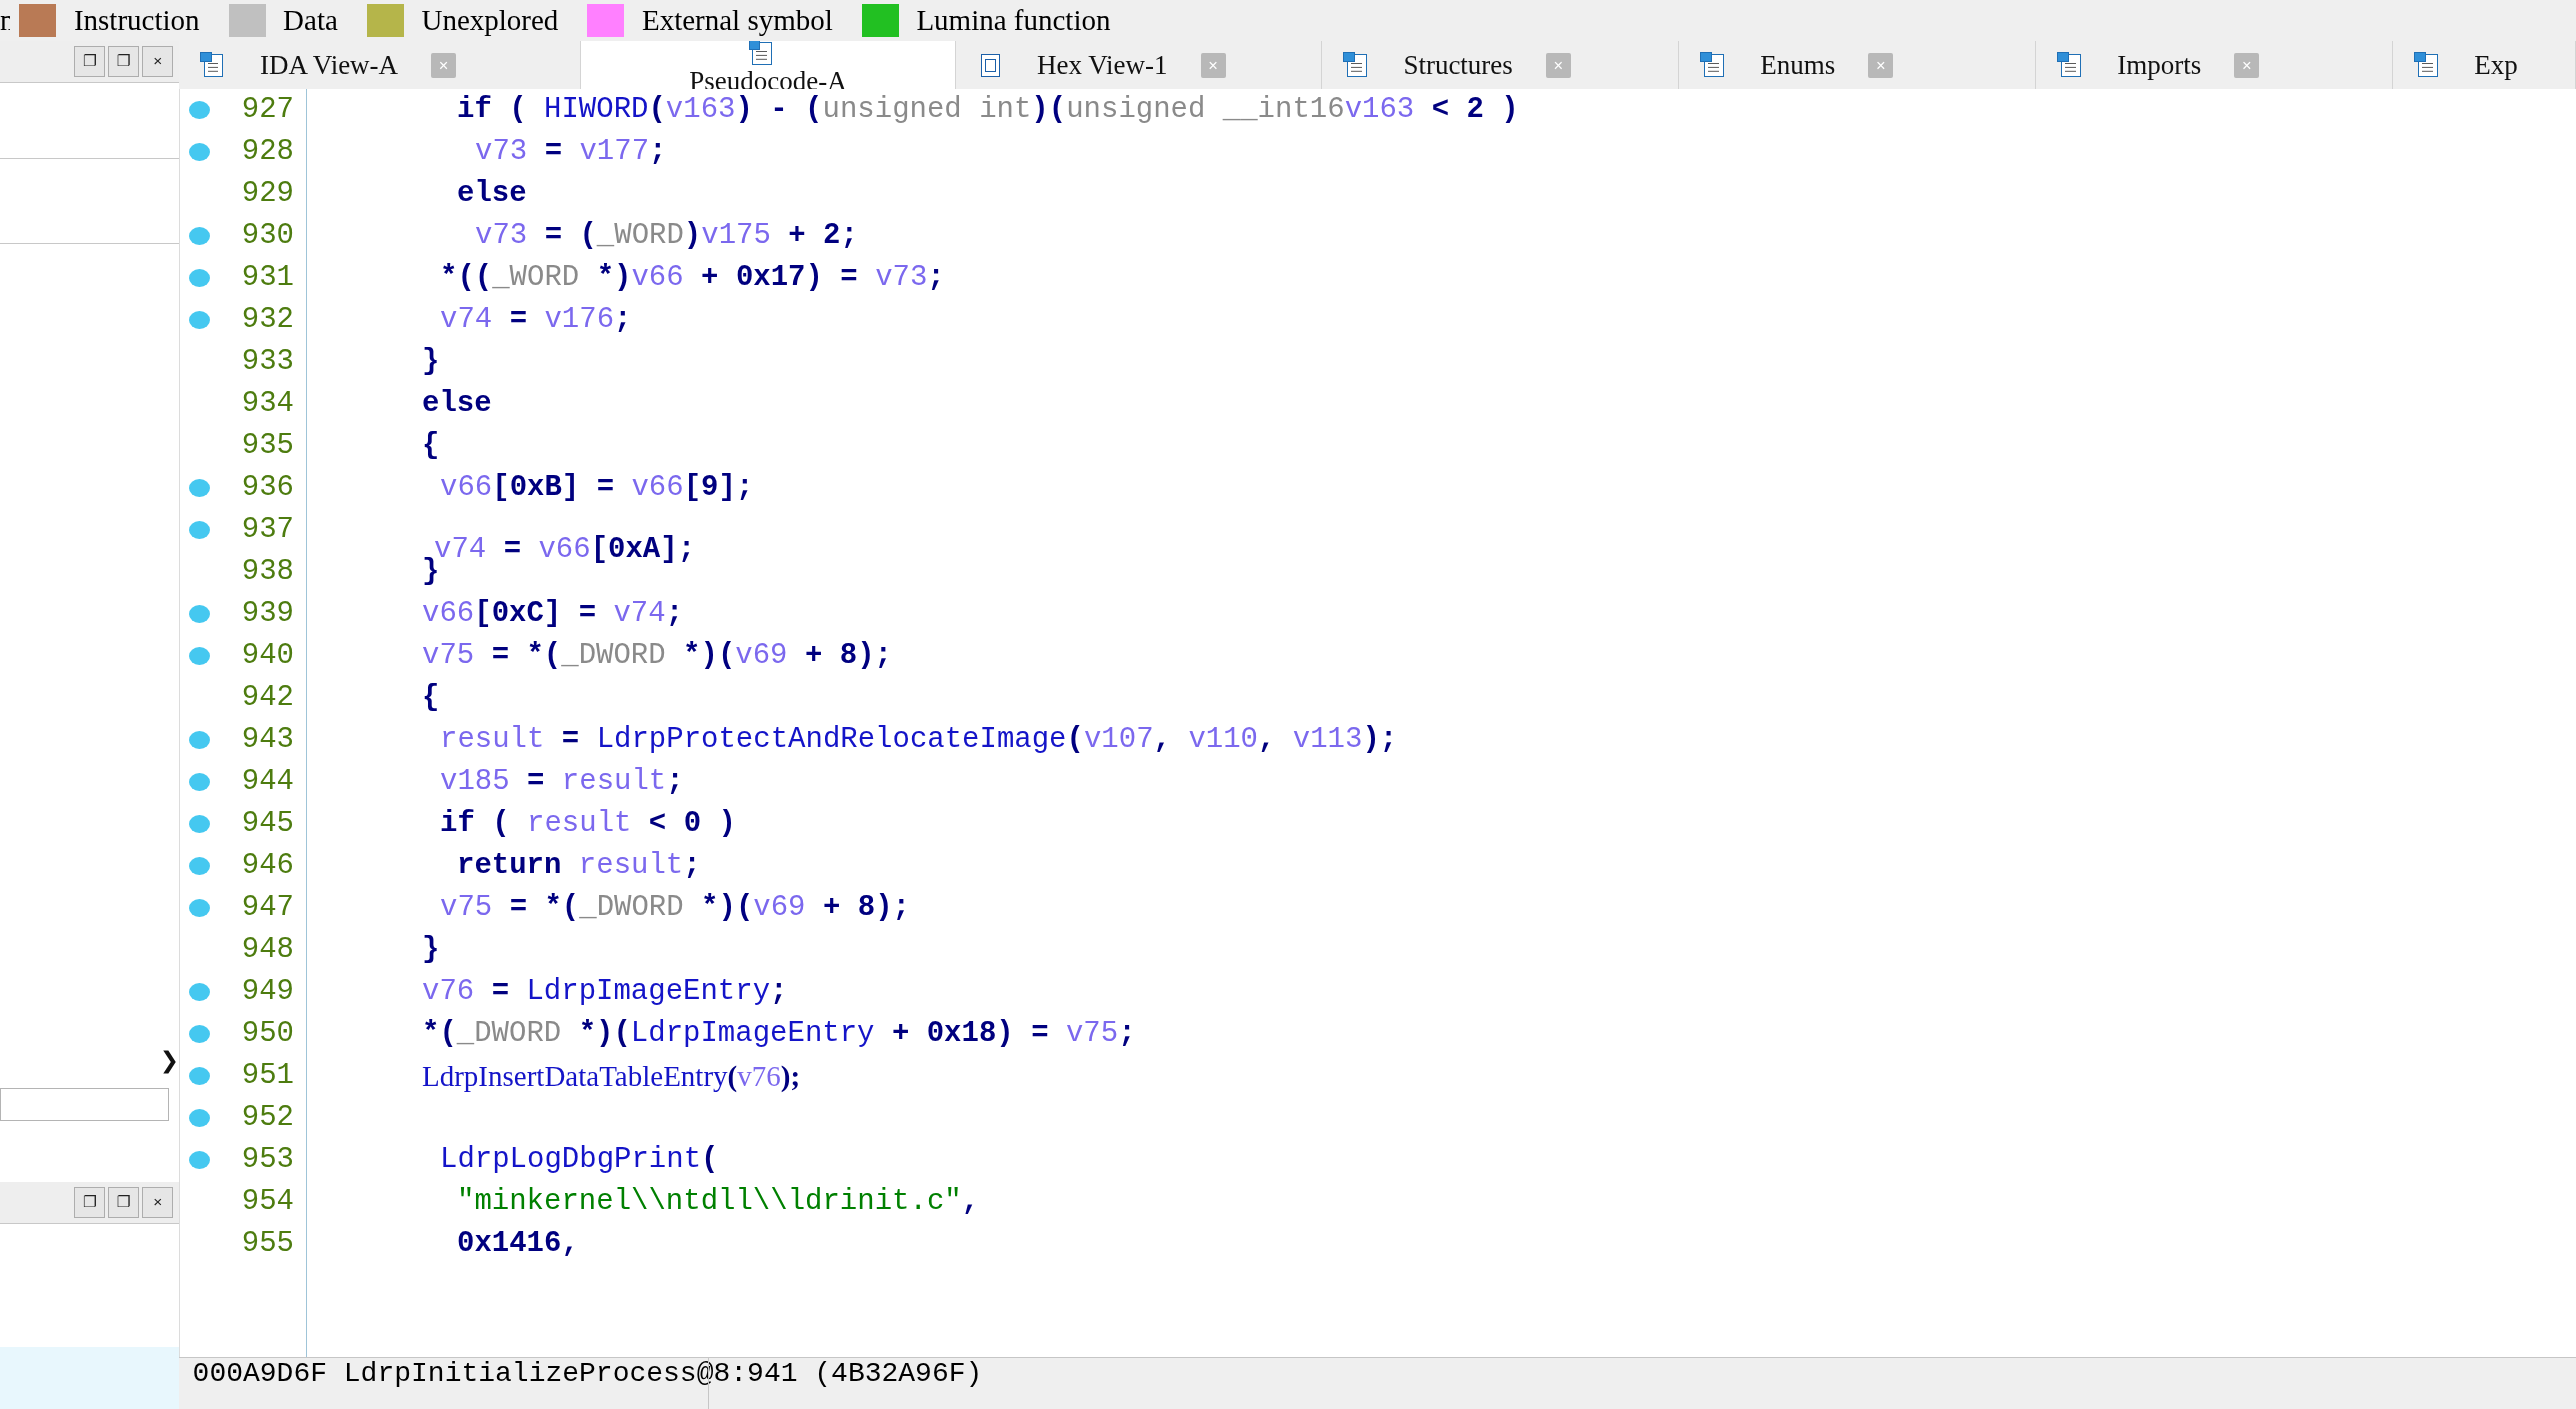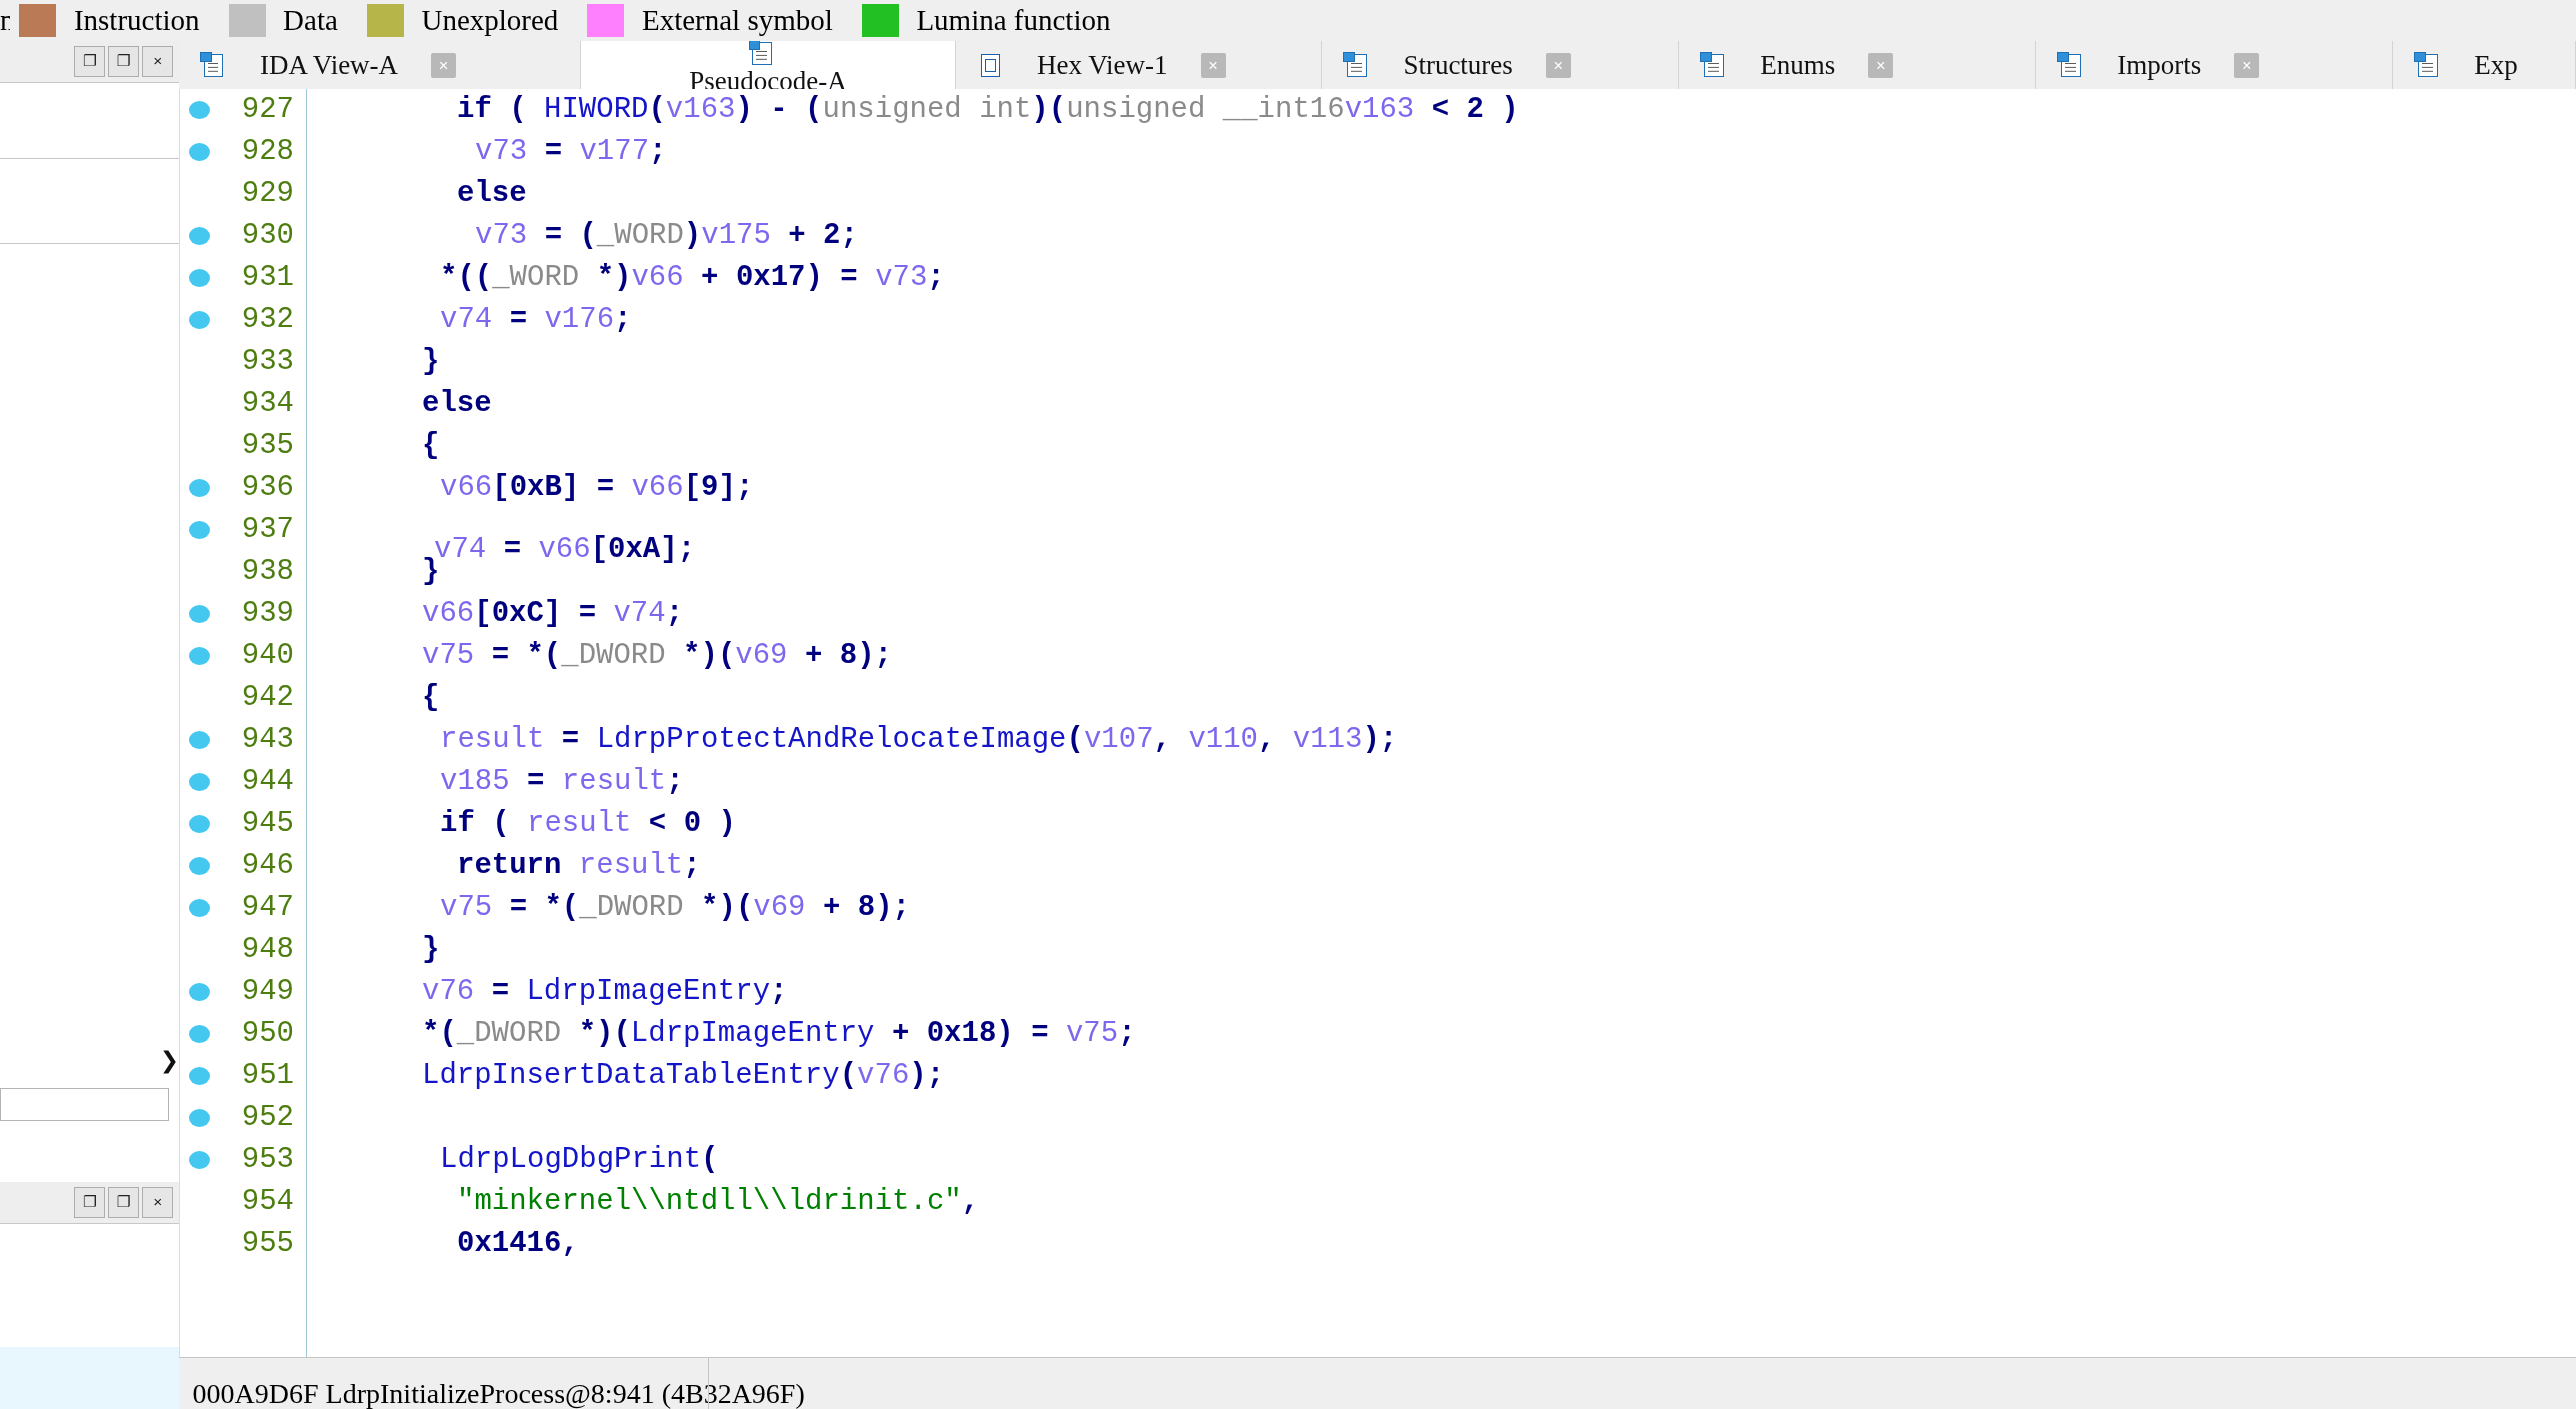--- a/index.html
+++ b/index.html
@@ -124,22 +124,22 @@
   .var  {color:#7b68ee;}                        
   .glob {color:#1414c8;}                        
   .ty   {color:#8a8a8a;}                        
   .num  {color:#00007f;font-weight:bold;}       
   .str  {color:#008000;}                        
   .op   {color:#00007f;font-weight:bold;}
   
   #statusbar{
     position:absolute;left:179px;top:1357px;width:2397px;height:52px;
     background:#efefef;border-top:1px solid #c6c6c6;
-    display:flex;align-items:flex-end;
-    font-family:Liberation Serif, serif;font-size:28px;color:#000;
+    display:flex;align-items:flex-start;
+    font-family:Liberation Mono, monospace;font-size:28px;color:#000;
   }
   #status-text{padding-left:13.6px;white-space:pre;}
   #status-sep{position:absolute;left:529px;top:0;width:1px;height:52px;background:#c6c6c6;}
   #codepane-leftedge{position:absolute;left:0;top:0;width:1px;height:1268px;background:#dcdcdc;}
 </style>
 </head>
 <body>
 
 <div id="legend">
   <span class="lead">n</span>
@@ -279,21 +279,21 @@
       <div class="code-row"><div class="bp" style="background: rgb(69, 200, 240);"></div><div class="lnum">940</div><div class="ctext" style="left: 243px;"><span class="var">v75</span> <span class="op">=</span> <span class="op">*(</span><span class="ty">_DWORD </span><span class="op">*)(</span><span class="var">v69</span> <span class="op">+</span> <span class="num">8</span><span class="br">);</span></div></div>
       <div class="code-row"><div class="lnum">942</div><div class="ctext" style="left: 243px;"><span class="br">{</span></div></div>
       <div class="code-row"><div class="bp" style="background: rgb(69, 200, 240);"></div><div class="lnum">943</div><div class="ctext" style="left: 261px;"><span class="var">result</span> <span class="op">=</span> <span class="glob">LdrpProtectAndRelocateImage</span><span class="br">(</span><span class="var">v107</span><span class="br">,</span> <span class="var">v110</span><span class="br">,</span> <span class="var">v113</span><span class="br">);</span></div></div>
       <div class="code-row"><div class="bp" style="background: rgb(69, 200, 240);"></div><div class="lnum">944</div><div class="ctext" style="left: 261px;"><span class="var">v185</span> <span class="op">=</span> <span class="var">result</span><span class="br">;</span></div></div>
       <div class="code-row"><div class="bp" style="background: rgb(69, 200, 240);"></div><div class="lnum">945</div><div class="ctext" style="left: 261px;"><span class="k">if</span> <span class="br">(</span> <span class="var">result</span> <span class="op">&lt;</span> <span class="num">0</span> <span class="br">)</span></div></div>
       <div class="code-row"><div class="bp" style="background: rgb(69, 200, 240);"></div><div class="lnum">946</div><div class="ctext" style="left: 278px;"><span class="k">return</span> <span class="var">result</span><span class="br">;</span></div></div>
       <div class="code-row"><div class="bp" style="background: rgb(69, 200, 240);"></div><div class="lnum">947</div><div class="ctext" style="left: 261px;"><span class="var">v75</span> <span class="op">=</span> <span class="op">*(</span><span class="ty">_DWORD </span><span class="op">*)(</span><span class="var">v69</span> <span class="op">+</span> <span class="num">8</span><span class="br">);</span></div></div>
       <div class="code-row"><div class="lnum">948</div><div class="ctext" style="left: 243px;"><span class="br">}</span></div></div>
       <div class="code-row"><div class="bp" style="background: rgb(69, 200, 240);"></div><div class="lnum">949</div><div class="ctext" style="left: 243px;"><span class="var">v76</span> <span class="op">=</span> <span class="glob">LdrpImageEntry</span><span class="br">;</span></div></div>
       <div class="code-row"><div class="bp" style="background: rgb(69, 200, 240);"></div><div class="lnum">950</div><div class="ctext" style="left: 243px;"><span class="op">*(</span><span class="ty">_DWORD </span><span class="op">*)(</span><span class="glob">LdrpImageEntry</span> <span class="op">+</span> <span class="num">0x18</span><span class="br">)</span> <span class="op">=</span> <span class="var">v75</span><span class="br">;</span></div></div>
-      <div class="code-row"><div class="bp" style="background: rgb(69, 200, 240);"></div><div class="lnum">951</div><div class="ctext" style="left: 243px;"><span class="glob">LdrpInsertDataTableEntry</span><span class="br">(</span><span class="var">v76</span><span class="br">);</span></div></div>
+      <div class="code-row"><div class="bp" style="background: rgb(69, 200, 240);"></div><div class="lnum">951</div><div class="ctext" style="left: 243px; font-family: Liberation Serif, serif;"><span class="glob">LdrpInsertDataTableEntry</span><span class="br">(</span><span class="var">v76</span><span class="br">);</span></div></div>
       <div class="code-row"><div class="bp" style="background: rgb(69, 200, 240);"></div><div class="lnum">952</div></div>
       <div class="code-row"><div class="bp" style="background: rgb(69, 200, 240);"></div><div class="lnum">953</div><div class="ctext" style="left: 261px;"><span class="glob">LdrpLogDbgPrint</span><span class="br">(</span></div></div>
       <div class="code-row"><div class="lnum">954</div><div class="ctext" style="left: 278px;"><span class="str">"minkernel\\ntdll\\ldrinit.c"</span><span class="br">,</span></div></div>
       <div class="code-row"><div class="lnum">955</div><div class="ctext" style="left: 278px;"><span class="num">0x1416</span><span class="br">,</span></div></div>
     </div>
 </div>
 
 <div id="statusbar">
   <span id="status-text">000A9D6F LdrpInitializeProcess@8:941 (4B32A96F)</span>
   <div id="status-sep"></div>

